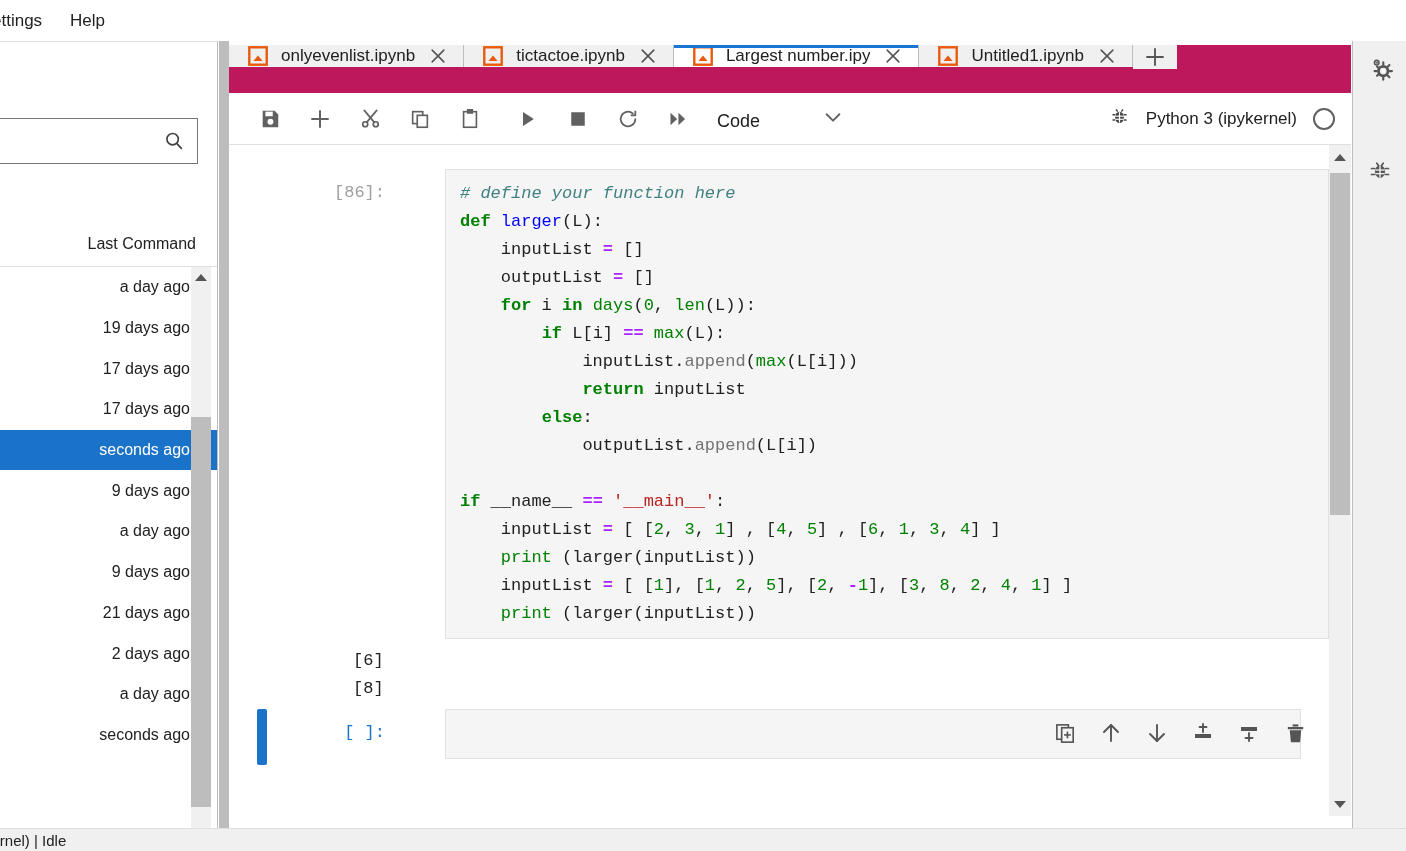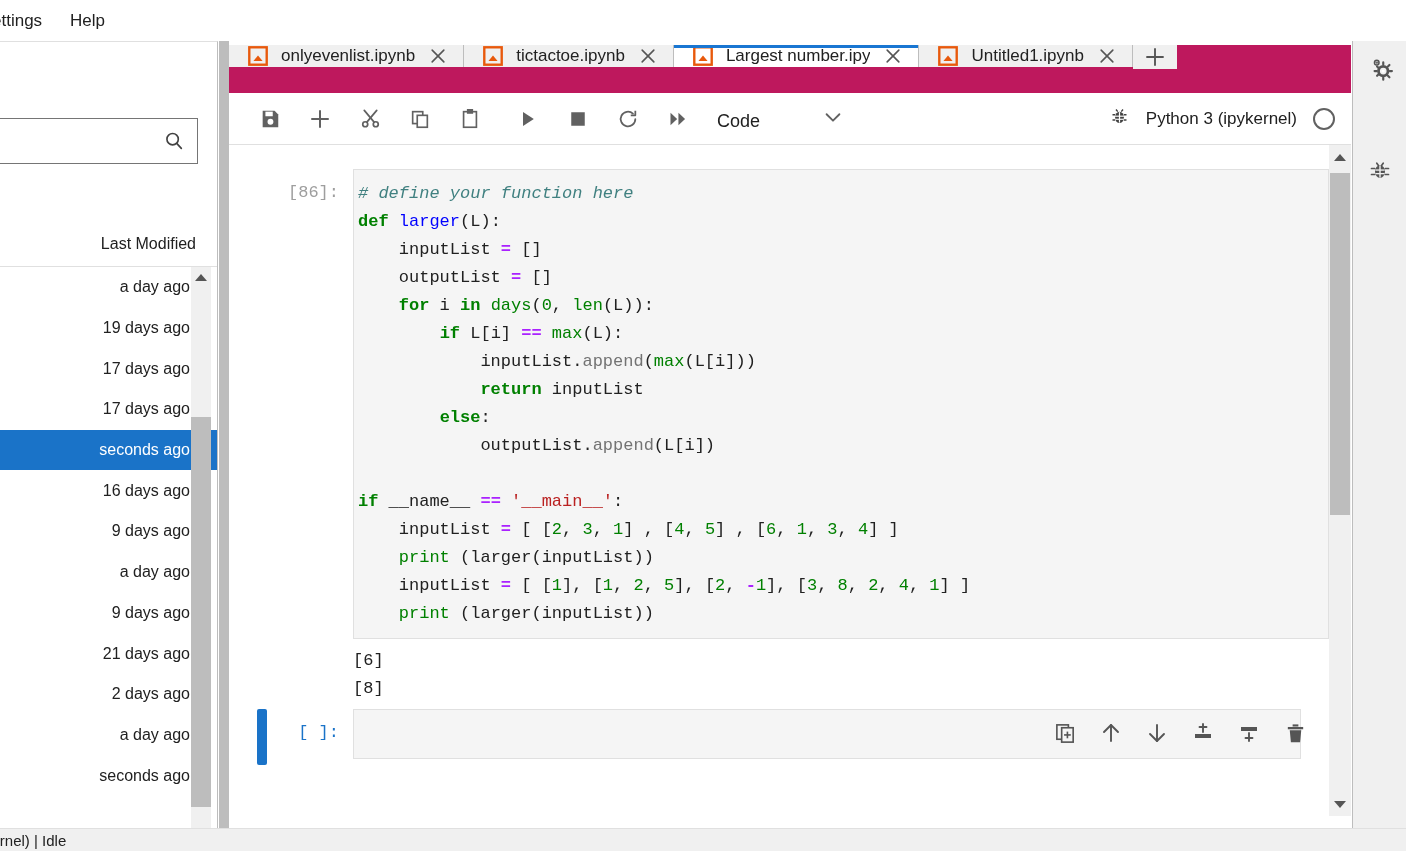--- a/index.html
+++ b/index.html
@@ -152,34 +152,34 @@
     background: #bdbdbd;
   }
   .nbsb-arrow {
     position: absolute; left: 0; width: 22px; height: 24px;
     display: flex; align-items: center; justify-content: center;
   }
 
   .nbcontent { position: absolute; left: 0; top: 0; right: 22px; bottom: 0; padding-top: 24px; }
 
   
-  .cell { display: flex; align-items: flex-start; position: relative; }
+  .cell { display: flex; align-items: flex-start; position: relative; gap: 46px; }
   .cell-bar {
     width: 10px; flex: none; align-self: stretch; margin-left: 28px;
   }
   .cell-bar.active { background: #1a73c8; border-radius: 2px; }
   .prompt {
     width: 86px; flex: none; text-align: right; padding-right: 14px;
     font-family: "Liberation Mono", monospace; font-size: 17px;
     color: #9e9e9e; padding-top: 14px; white-space: nowrap;
   }
   .prompt.empty { color: #1a73c8; }
   .editor {
     flex: 1; background: #f5f5f5; border: 1px solid #e0e0e0;
-    padding: 10px 4px; font-family: "Liberation Mono", monospace;
+    padding: 10px 14px; font-family: "Liberation Mono", monospace;
     font-size: 17px; line-height: 28px; color: #212121;
     white-space: pre; overflow: hidden;
   }
   .editor-empty { height: 50px; padding: 0; }
 
   
   .k  { color: #008000; font-weight: bold; }   
   .fn { color: #0000ff; }                      
   .bi { color: #008000; }                      
   .op { color: #aa22ff; font-weight: bold; }   
@@ -246,40 +246,37 @@
         <input type="text" value="" placeholder="" style="">
         <span class="search-icon">
           <svg viewBox="0 0 24 24" width="22" height="22" fill="none" stroke="#424242" stroke-width="1.8">
             <circle cx="10.5" cy="10" r="6.2"></circle>
             <line x1="15.2" y1="14.8" x2="20" y2="20" stroke-linecap="round"></line>
           </svg>
         </span>
       </div>
     </div>
 
-    <div class="fb-colhead">Last Modified</div>
+    <div class="fb-colhead">Last Command</div>
 
     <div class="fb-list">
         <div class="fb-row">
           <span>a day ago</span>
         </div>
         <div class="fb-row">
           <span>19 days ago</span>
         </div>
         <div class="fb-row">
           <span>17 days ago</span>
         </div>
         <div class="fb-row">
           <span>17 days ago</span>
         </div>
         <div class="fb-row selected">
           <span>seconds ago</span>
-        </div>
-        <div class="fb-row">
-          <span>16 days ago</span>
         </div>
         <div class="fb-row">
           <span>9 days ago</span>
         </div>
         <div class="fb-row">
           <span>a day ago</span>
         </div>
         <div class="fb-row">
           <span>9 days ago</span>
         </div>

